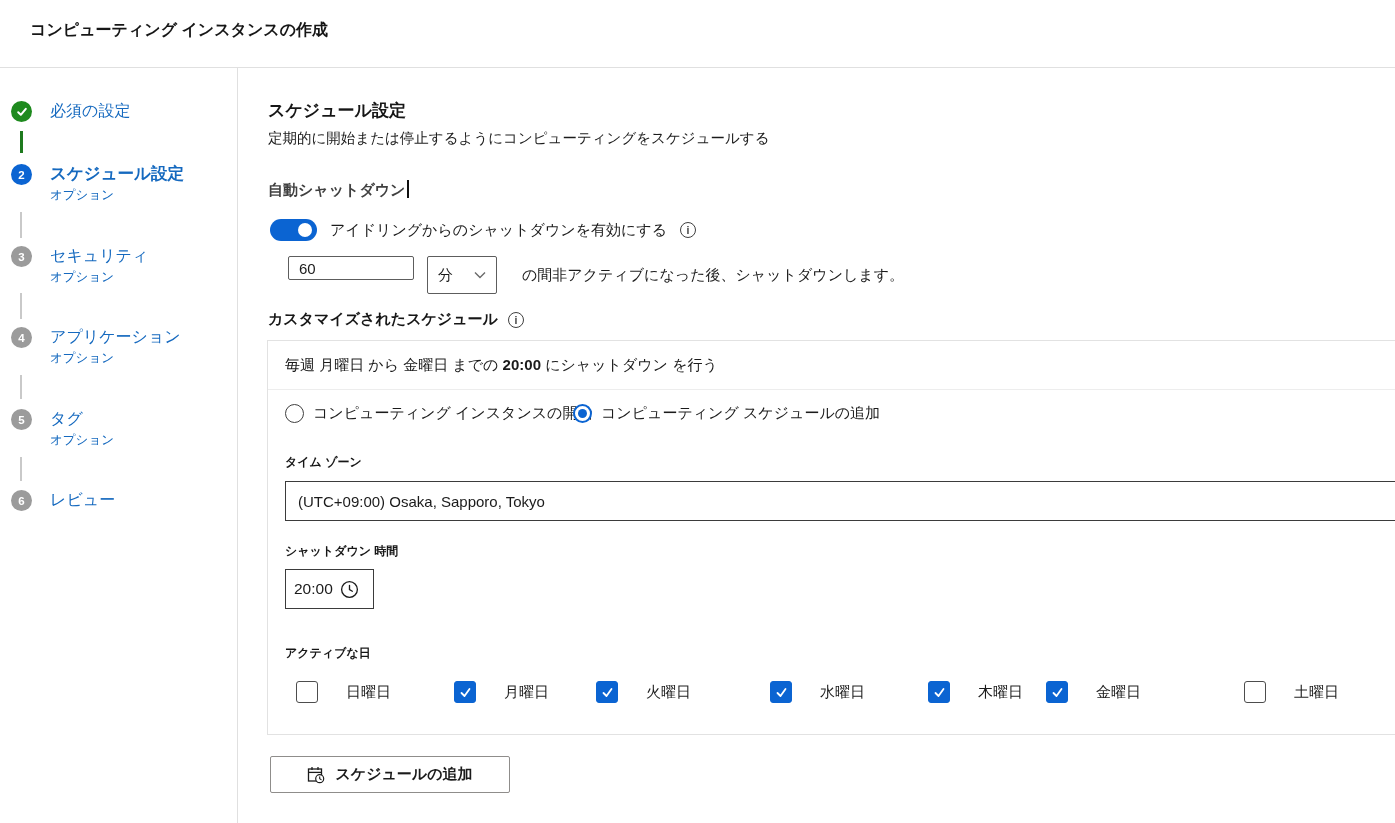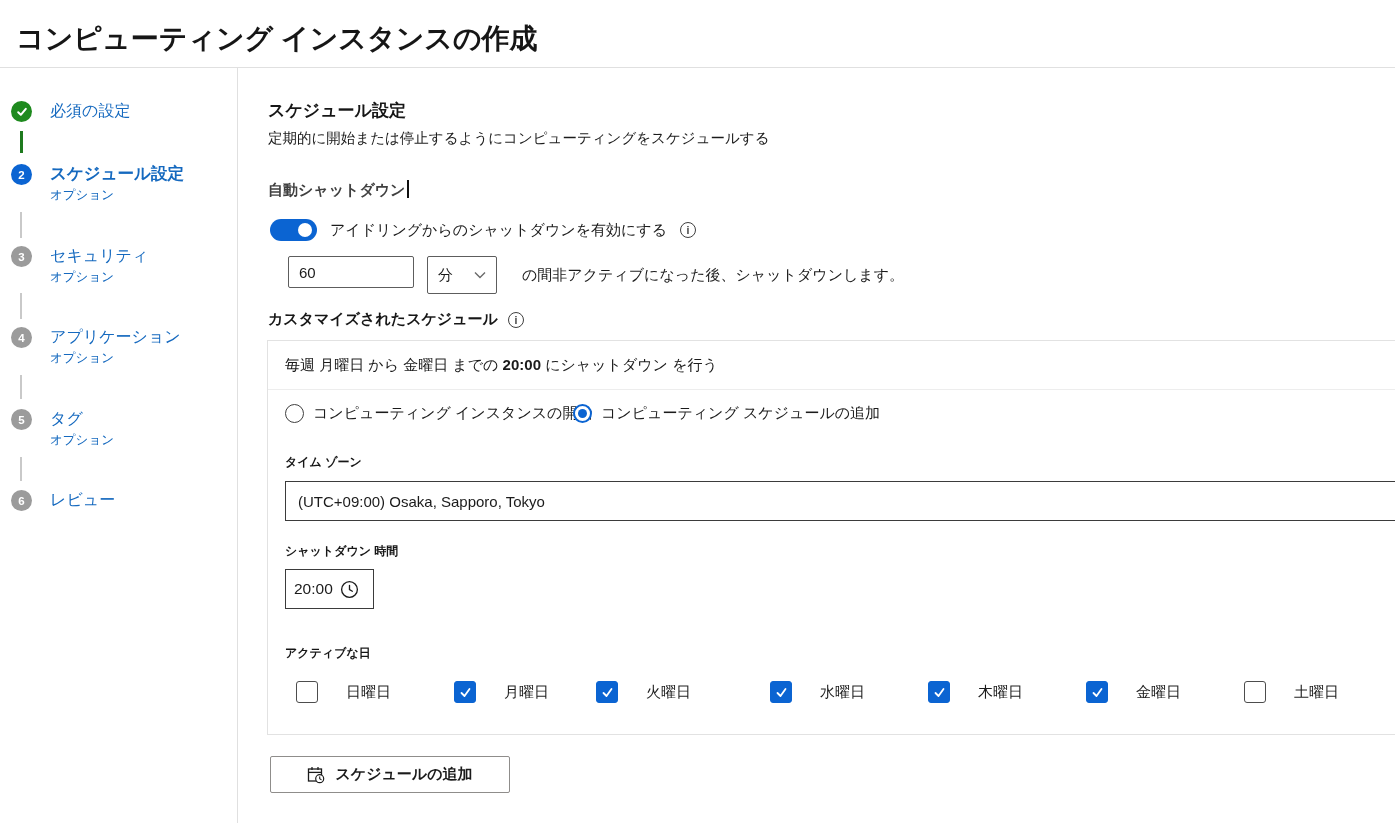--- a/index.html
+++ b/index.html
@@ -3,21 +3,21 @@
 <meta charset="utf-8">
 <style>
   html,body{margin:0;padding:0;background:#fff;}
   #app{
     position:relative;width:1395px;height:823px;overflow:hidden;background:#fff;
     font-family:"Liberation Sans","DejaVu Sans",sans-serif;color:#1b1b1b;
     -webkit-font-smoothing:antialiased;
   }
   
   .header{position:absolute;left:0;top:0;width:100%;height:68px;border-bottom:1px solid #e0e0e0;box-sizing:border-box;}
-  .header h1{margin:0;padding:20px 0 0 16px;font-size:28px;font-weight:600;color:#161616;}
+  .header h1{margin:0;padding:20px 0 0 30px;font-size:16px;font-weight:600;color:#161616;}
   
   .sidebar{position:absolute;left:0;top:68px;width:238px;height:755px;border-right:1px solid #e0e0e0;box-sizing:border-box;}
   .step{position:absolute;left:11px;display:flex;align-items:flex-start;cursor:pointer;}
   .step-1{top:32px}.step-2{top:95px}.step-3{top:177px}.step-4{top:258px}.step-5{top:340px}.step-6{top:421px}
   .ind{width:21px;height:21px;border-radius:50%;flex:0 0 21px;display:flex;align-items:center;justify-content:center;
        color:#fff;font-size:11.5px;font-weight:600;margin-top:1px;}
   .step[data-state="done"] .ind{background:#1e8a1e;}
   .step[data-state="current"] .ind{background:#0b64d2;}
   .step[data-state="upcoming"] .ind{background:#9b9b9b;}
   .step-text{margin-left:18px;}
@@ -37,21 +37,21 @@
   .section-title{position:absolute;left:268px;top:180px;font-size:15px;font-weight:700;color:#404040;}
   .caret{display:inline-block;width:1.5px;height:18px;background:#111;margin-left:2px;vertical-align:-3px;}
   .toggle-row{position:absolute;left:270px;top:219px;display:flex;align-items:center;}
   .toggle{width:47px;height:22px;border-radius:11px;background:#0b64d2;position:relative;cursor:pointer;flex:0 0 47px;}
   .toggle .knob{position:absolute;top:4px;width:14px;height:14px;border-radius:50%;background:#fff;}
   .toggle[data-on="true"] .knob{right:5px;}
   .toggle-label{margin-left:13px;font-size:15px;color:#1b1b1b;}
   .info-icon{width:16px;height:16px;border:1px solid #3f3f3f;border-radius:50%;margin-left:13px;
              display:inline-flex;align-items:center;justify-content:center;font-size:10.5px;color:#3f3f3f;
              font-weight:600;cursor:pointer;flex:0 0 16px;box-sizing:border-box;}
-  .num-input{position:absolute;left:288px;top:256px;width:126px;height:32px;border:1px solid #5d5d5d;border-radius:2px;
+  .num-input{position:absolute;left:288px;top:256px;width:126px;height:24px;border:1px solid #5d5d5d;border-radius:2px;
              box-sizing:border-box;font-size:15px;padding-left:10px;display:flex;align-items:center;background:#fff;cursor:text;}
   .unit-select{position:absolute;left:427px;top:256px;width:70px;height:38px;border:1px solid #5d5d5d;border-radius:2px;
              box-sizing:border-box;font-size:15px;padding:0 10px;display:flex;align-items:center;justify-content:space-between;
              background:#fff;cursor:pointer;}
   .after-text{position:absolute;left:522px;top:266px;font-size:15px;color:#1b1b1b;}
   .custom-title{position:absolute;left:268px;top:310px;font-size:15px;font-weight:700;color:#161616;display:flex;align-items:center;}
   .custom-title .info-icon{margin-left:10px;}
   
   .card{position:absolute;left:267px;top:340px;right:-2px;height:395px;border:1px solid #e2e2e2;background:#fff;box-sizing:border-box;}
   .card-header{height:48px;line-height:48px;padding-left:17px;font-size:15px;border-bottom:1px solid #ededed;color:#1b1b1b;}
@@ -65,21 +65,21 @@
   .radio-label{margin-left:9px;font-size:15px;}
   .field-label{position:absolute;left:17px;font-size:12px;font-weight:700;color:#161616;}
   .tz-label{top:113px;}
   .tz-input{position:absolute;left:17px;right:-3px;top:140px;height:40px;border:1px solid #3b3b3b;box-sizing:border-box;
             display:flex;align-items:center;padding-left:12px;font-size:15px;cursor:pointer;background:#fff;}
   .time-label{top:202px;}
   .time-input{position:absolute;left:17px;top:228px;width:89px;height:40px;border:1px solid #3b3b3b;box-sizing:border-box;
             display:flex;align-items:center;padding:0 8px;font-size:15.5px;gap:7px;cursor:text;background:#fff;}
   .days-label{top:304px;}
   .day{position:absolute;top:340px;display:flex;align-items:center;cursor:pointer;}
-  .day-0{left:28px}.day-1{left:186px}.day-2{left:328px}.day-3{left:502px}.day-4{left:660px}.day-5{left:818px}.day-6{left:976px}
+  .day-0{left:28px}.day-1{left:186px}.day-2{left:328px}.day-3{left:502px}.day-4{left:660px}.day-5{left:778px}.day-6{left:976px}
   .cb{width:22px;height:22px;border-radius:3px;border:1px solid #4d4d4d;box-sizing:border-box;background:#fff;flex:0 0 22px;
       display:flex;align-items:center;justify-content:center;}
   .day[data-checked="true"] .cb{background:#0b64d2;border-color:#0b64d2;}
   .day-label{margin-left:28px;font-size:15px;}
   
   .add-btn{position:absolute;left:270px;top:756px;width:240px;height:37px;border:1px solid #8f8d8b;border-radius:2px;
            background:#fff;display:flex;align-items:center;justify-content:center;gap:10px;font-size:15px;font-weight:700;
            color:#1b1b1b;cursor:pointer;box-sizing:border-box;}
 </style>
 </head>

